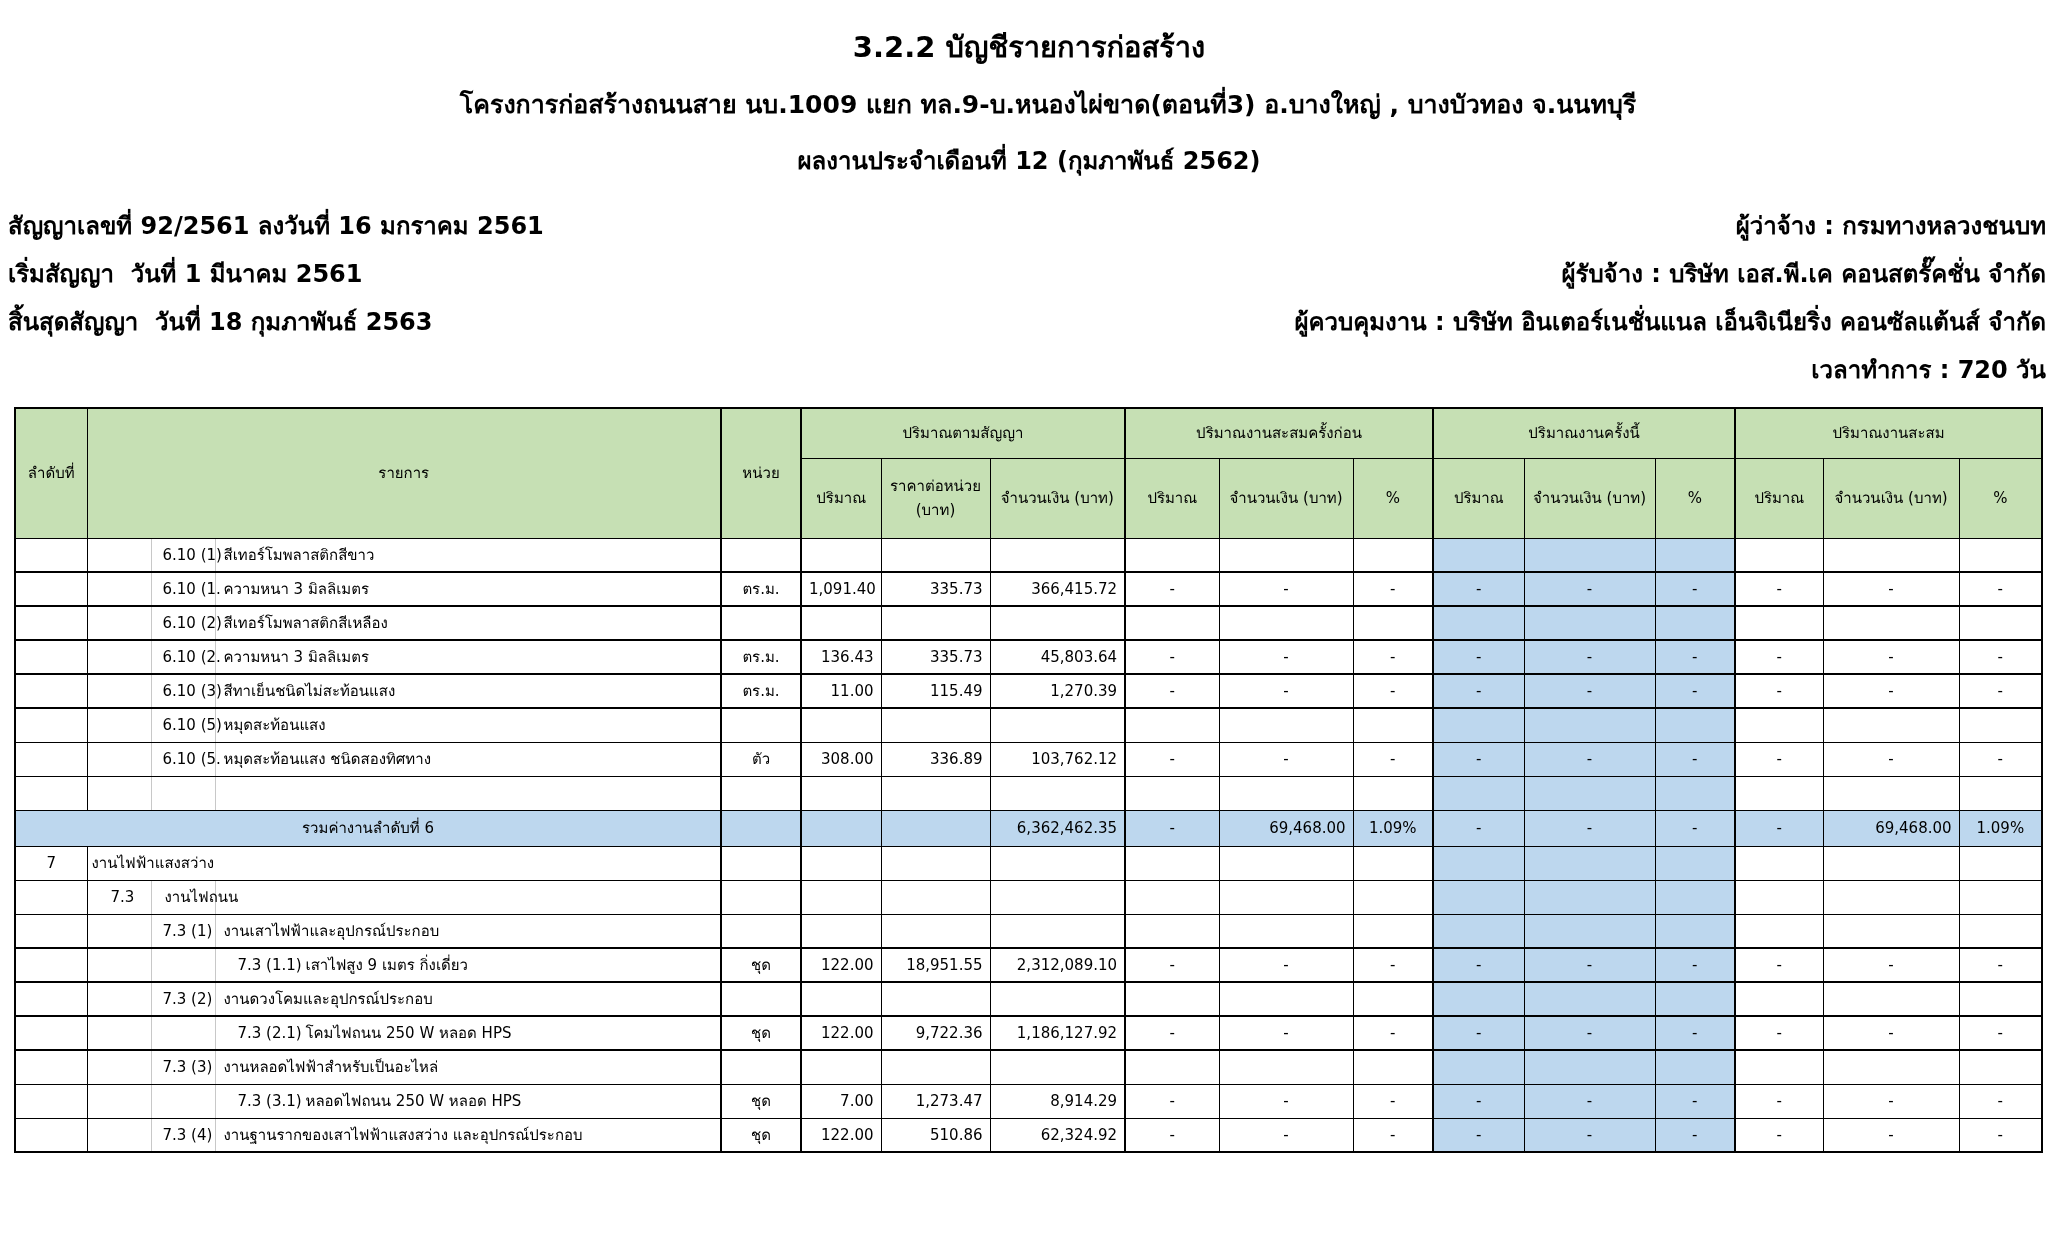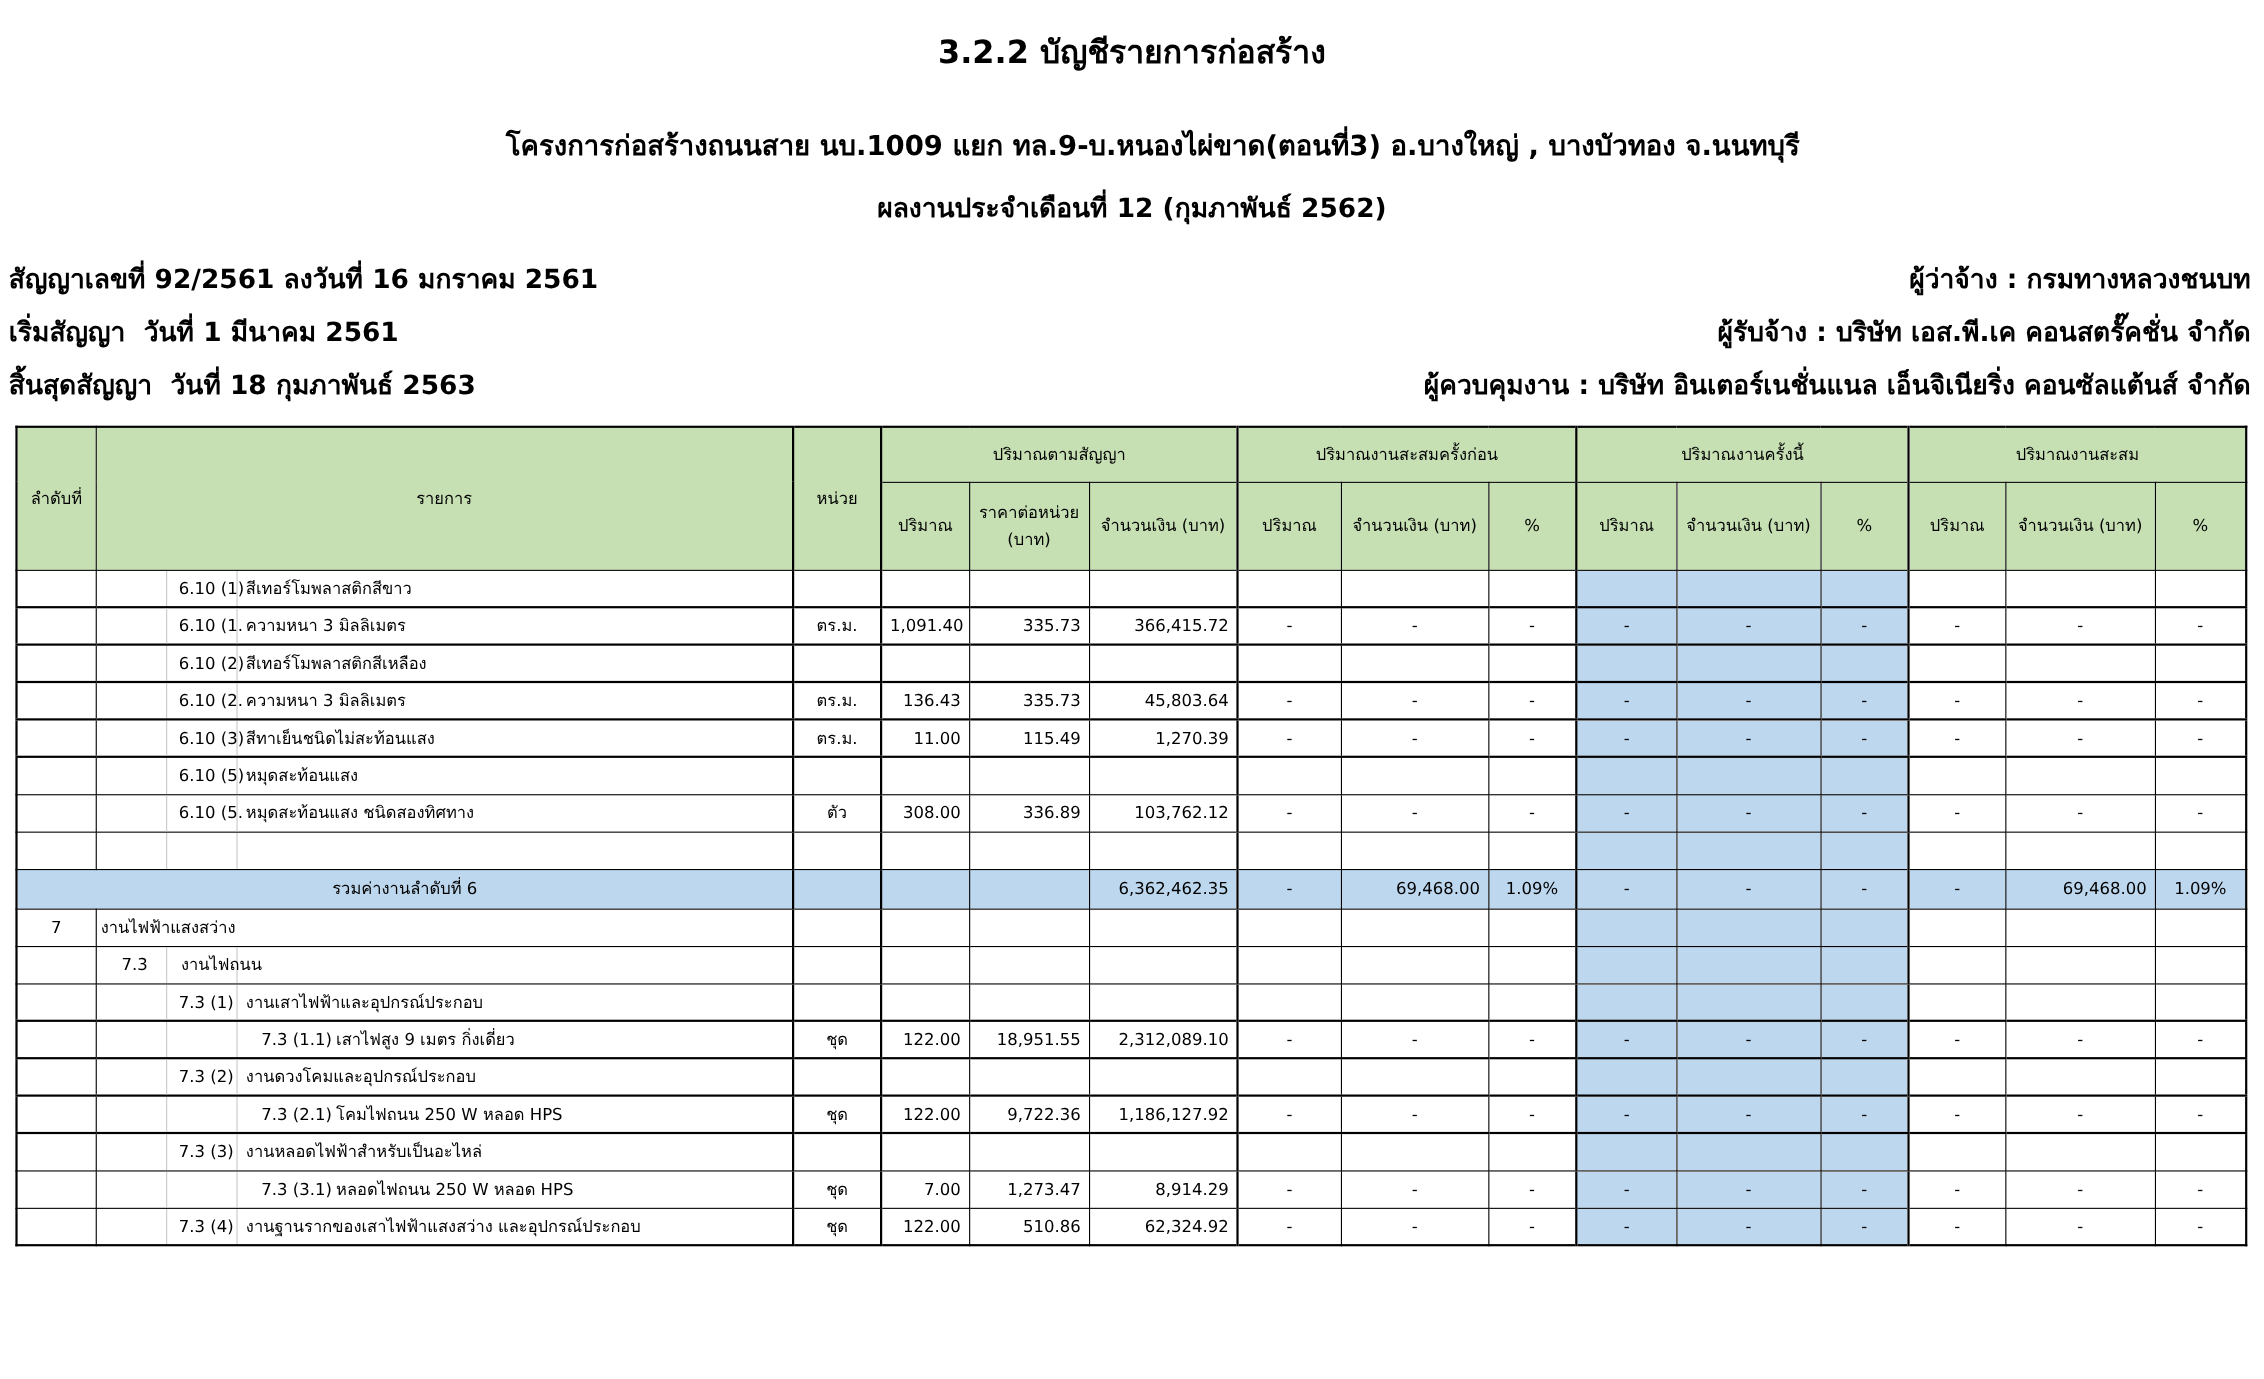--- a/index.html
+++ b/index.html
@@ -2,21 +2,21 @@
 <html><head>
 <meta charset="utf-8">
 <style>
   * { margin:0; padding:0; box-sizing:border-box; }
   html,body { background:#ffffff; }
   .page {
     position:relative; width:2058px; height:1254px; background:#ffffff;
     font-family:"DejaVu Sans","Liberation Sans",sans-serif; color:#000;
   }
   .title   { padding-top:24px; text-align:center; font-size:29px; font-weight:bold; }
-  .subtitle{ margin-top:42px;  text-align:center; font-size:25px; font-weight:bold;padding-left:38px; }
+  .subtitle{ margin-top:14px;  text-align:center; font-size:25px; font-weight:bold;padding-left:38px; }
   .period  { margin-top:17px;  text-align:center; font-size:24px; font-weight:bold; }
   .info { margin-top:22px; display:flex; justify-content:space-between;
           padding:0 12px 0 8px; font-size:24px; font-weight:bold; }
   .info-left  div { line-height:48px; text-align:left;  white-space:pre; }
   .info-right div { line-height:48px; text-align:right; white-space:pre; }
 
   table.boq { border-collapse:collapse; table-layout:fixed; width:2027px;
               margin:13px 0 0 14px; border:2px solid #000; }
   .boq th, .boq td { border:1px solid #000; font-size:15px; overflow:hidden;
                      white-space:nowrap; padding:0 7px; vertical-align:middle; }
@@ -54,20 +54,21 @@
   <div class="info">
     <div class="info-left">
       <div>สัญญาเลขที่ 92/2561 ลงวันที่ 16 มกราคม 2561</div>
       <div>เริ่มสัญญา  วันที่ 1 มีนาคม 2561</div>
       <div>สิ้นสุดสัญญา  วันที่ 18 กุมภาพันธ์ 2563</div>
     </div>
     <div class="info-right">
       <div>ผู้ว่าจ้าง : กรมทางหลวงชนบท</div>
       <div>ผู้รับจ้าง : บริษัท เอส.พี.เค คอนสตรั๊คชั่น จำกัด</div>
       <div>ผู้ควบคุมงาน : บริษัท อินเตอร์เนชั่นแนล เอ็นจิเนียริ่ง คอนซัลแต้นส์ จำกัด</div>
+      <div>เวลาทำการ : 720 วัน</div>
     </div>
   </div>
 
   <table class="boq">
     <colgroup>
       <col style="width:72px">
         <col style="width:634px">
         <col style="width:80px">
       <col style="width:80px">
         <col style="width:109px">

